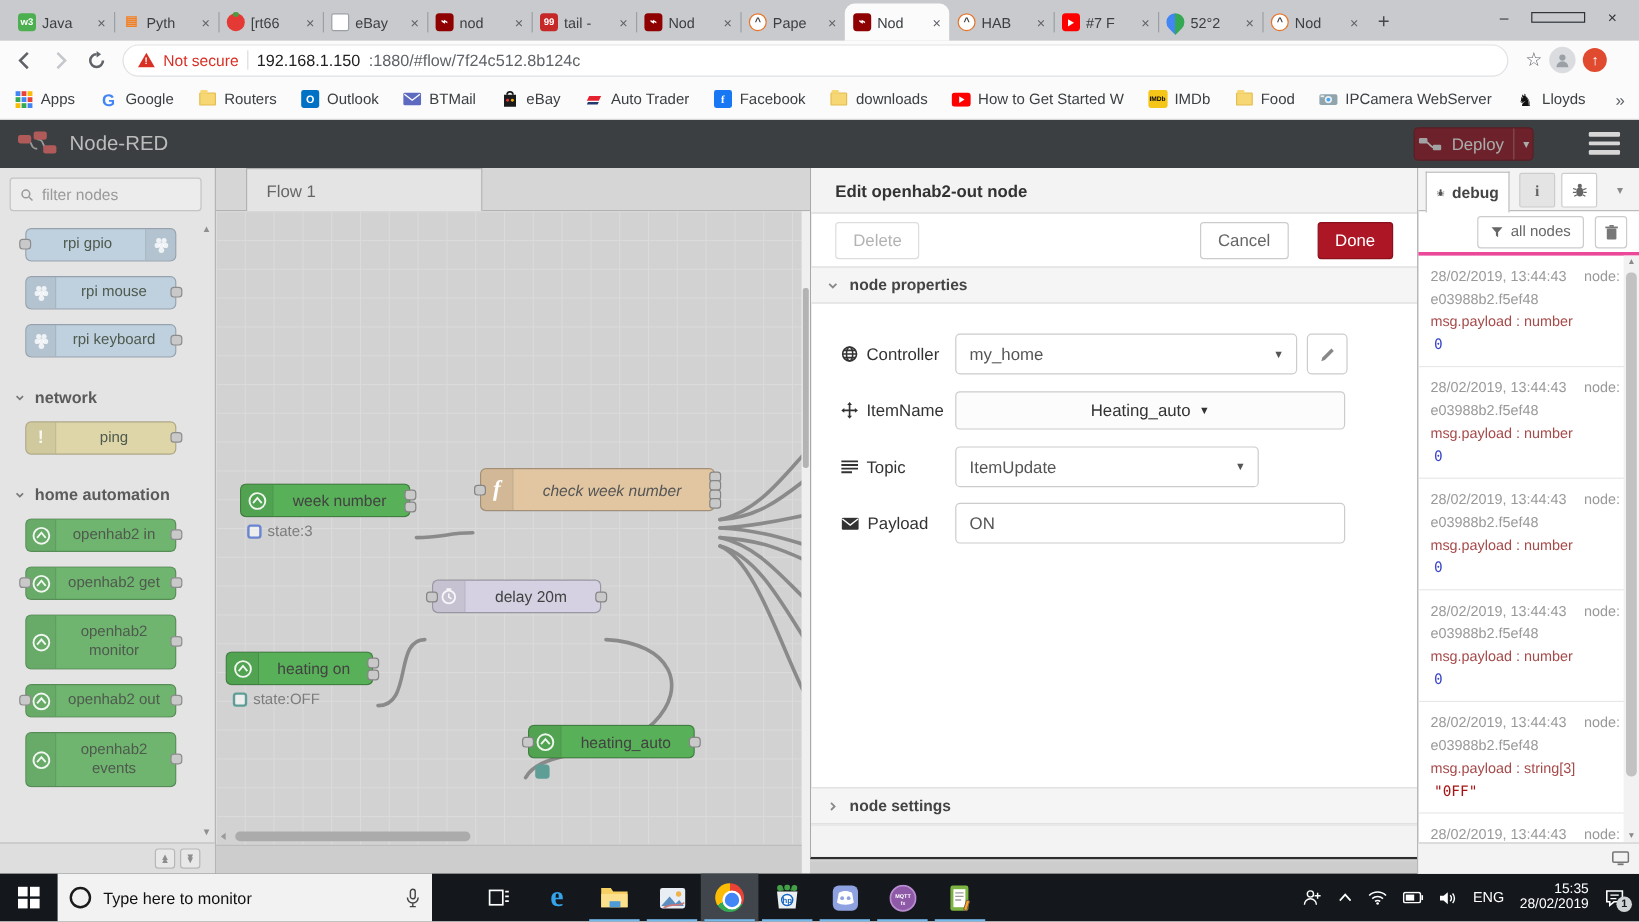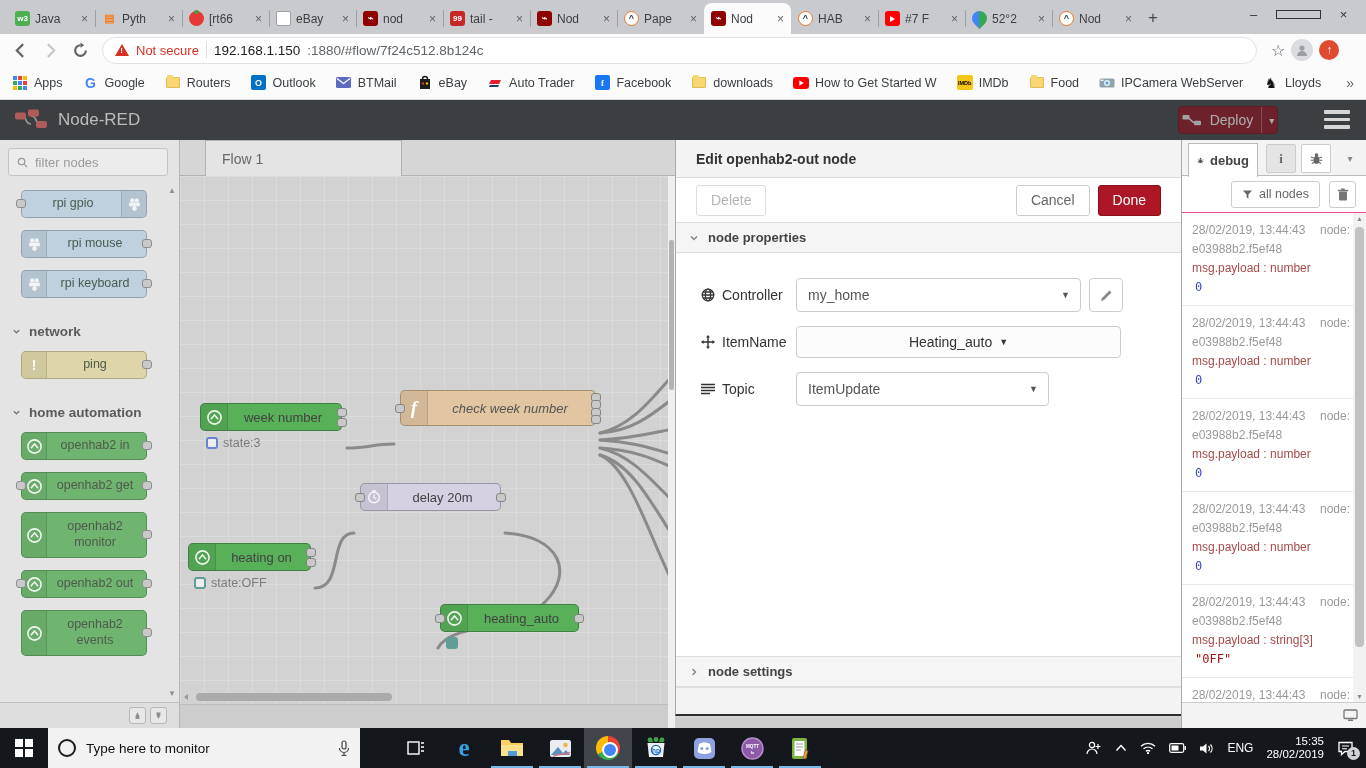--- a/index.html
+++ b/index.html
@@ -91,21 +91,21 @@
 .fnode .nicon{position:absolute;left:0;top:0;bottom:0;width:27px;background:rgba(0,0,0,.07);border-right:1px solid rgba(0,0,0,.12);border-radius:4px 0 0 4px;display:flex;align-items:center;justify-content:center}
 .cport{position:absolute;width:10px;height:9px;background:#c9c9c9;border:1px solid #858585;border-radius:3px;z-index:4}
 .nstatus{position:absolute;display:flex;align-items:center;gap:5px;font-size:12.5px;color:#7c7c7c;z-index:3}
 .stshape{width:12px;height:12px;border-radius:3px}
 .fn-f{font-family:"Liberation Serif",serif;font-style:italic;font-weight:bold;color:#fff;font-size:19px}
 .ping-i{color:rgba(255,255,255,.85);font-weight:bold;font-size:15px}
 #wires{position:absolute;left:0;top:36px;z-index:2}
 
 .tray{position:absolute;left:675px;top:0;width:506px;height:576px;background:#fff;border-left:1px solid #a9a9a9;border-bottom:2px solid #2e2e2e;z-index:10}
 .trayhdr{height:38px;background:#f3f3f3;border-bottom:1px solid #d9d9d9;display:flex;align-items:center;padding:0 20px;font-weight:bold;font-size:14px;color:#333}
-.traybtns{height:44px;display:flex;align-items:center;padding:0 20px;gap:8px}
+.traybtns{height:44px;display:flex;align-items:center;padding:0 20px;gap:24px}
 .btn{height:31px;border-radius:3px;font-size:14px;display:flex;align-items:center;justify-content:center;padding:0 14px;background:#fff}
 .btn-delete{border:1px solid #ddd;color:#b3b3b3}
 .btn-cancel{border:1px solid #ccc;color:#666;margin-left:auto}
 .btn-done{background:#AD1625;border:1px solid #8C101C;color:#fff}
 .sectrow{height:31px;background:#f5f5f5;border-top:1px solid #ddd;border-bottom:1px solid #ddd;display:flex;align-items:center;gap:9px;padding:0 13px;font-weight:bold;font-size:13px;color:#444}
 .sectrow .chev{color:#888;display:flex}
 .trayform{padding:25px 20px 0 25px}
 .frow{display:flex;align-items:center;margin-bottom:13px;height:34px}
 .flabel{width:95px;display:flex;align-items:center;gap:7px;font-size:14px;color:#333;flex:none}
 .fctl{height:34px;border:1px solid #ccc;border-radius:4px;font-size:14px;color:#555;display:flex;align-items:center;padding:0 11px;background:#fff;position:relative}
@@ -115,21 +115,21 @@
 .dropbtn{width:325px;height:32px;border:1px solid #ccc;border-radius:4px;background:#fcfcfc;display:flex;align-items:center;justify-content:center;gap:7px;font-size:14px;color:#333}
 .dropbtn .dc{font-size:9px;color:#333}
 .traysect2{position:absolute;left:0;top:516px;width:100%}
 .trayfoot{position:absolute;left:0;top:547px;width:100%;height:27px;background:#f3f3f3;border-top:1px solid #e2e2e2}
 .undertray{position:absolute;left:675px;top:578px;width:506px;height:10px;background:#cdcdcd}
 
 .debug{position:absolute;left:1181px;top:0;width:185px;height:588px;background:#fff;border-left:1px solid #a9a9a9;z-index:10}
 .dtabs{height:36px;background:#f3f3f3;border-bottom:1px solid #bbb;position:relative}
 .dtab{position:absolute;left:6px;top:3px;height:34px;width:70px;background:#fff;border:1px solid #bbb;border-bottom:none;display:flex;align-items:center;gap:6px;padding:0 8px;font-weight:bold;font-size:13px;color:#444;overflow:hidden}
 .dsq{position:absolute;top:4px;width:30px;height:29px;display:flex;align-items:center;justify-content:center;border:1px solid #ccc;border-radius:2px;color:#666}
-.dfilterrow{height:37px;display:flex;align-items:center;justify-content:flex-end;gap:9px;padding:0 10px;border-bottom:1px solid #ec4899}
+.dfilterrow{height:37px;display:flex;align-items:center;justify-content:flex-end;gap:9px;padding:0 10px;border-bottom:3px solid #ec4899}
 .dfilter{height:27px;border:1px solid #ccc;border-radius:3px;display:flex;align-items:center;gap:6px;padding:0 10px;font-size:12.5px;color:#666;background:#fff}
 .dtrash{width:27px;height:27px;border:1px solid #ccc;border-radius:3px;display:flex;align-items:center;justify-content:center;background:#fff}
 .dlist{position:absolute;left:0;top:73px;width:172px;bottom:26px;overflow:hidden}
 .dmsg{border-bottom:1px solid #e8e8e8;padding:8px 4px 8px 10px;font-size:12px;line-height:19px}
 .dmeta{color:#999;display:flex;justify-content:space-between}
 .dnode{color:#999}
 .dprop{color:#a64a4a}
 .dval{font-family:"DejaVu Sans Mono",monospace;font-size:12px;padding-left:3px}
 .dval.number{color:#3b46c8}
 .dval.string{color:#a81414}
@@ -710,20 +710,30 @@
           </div>
           <div class="frow">
             <div class="flabel">
               <svg width="14" height="12" viewBox="0 0 14 12">
                 <path d="M0,1.5 h14 M0,4.5 h14 M0,7.5 h14 M0,10.5 h9" stroke="#333" stroke-width="1.6"></path>
               </svg>
               <span>Topic</span>
             </div>
             <div class="fctl" style="width:253px">ItemUpdate<span class="scaret">▼</span></div>
           </div>
+          <div class="frow">
+            <div class="flabel">
+              <svg width="15" height="11" viewBox="0 0 15 11">
+                <rect x="0.5" y="0.5" width="14" height="10" rx="1" fill="#333"></rect>
+                <path d="M1,1.5 L7.5,6.5 L14,1.5" stroke="#fff" stroke-width="1.2" fill="none"></path>
+              </svg>
+              <span>Payload</span>
+            </div>
+            <div class="fctl" style="width:325px">ON</div>
+          </div>
         </div>
       <div class="traysect2">
         <div class="sectrow">
           <span class="chev">
               <svg width="10" height="10" viewBox="0 0 10 10">
                 <path d="M3.5,2 L6.5,5 L3.5,8" stroke="#888" stroke-width="1.5" fill="none"></path>
               </svg>
             </span>
           <span>node settings</span>
         </div>

